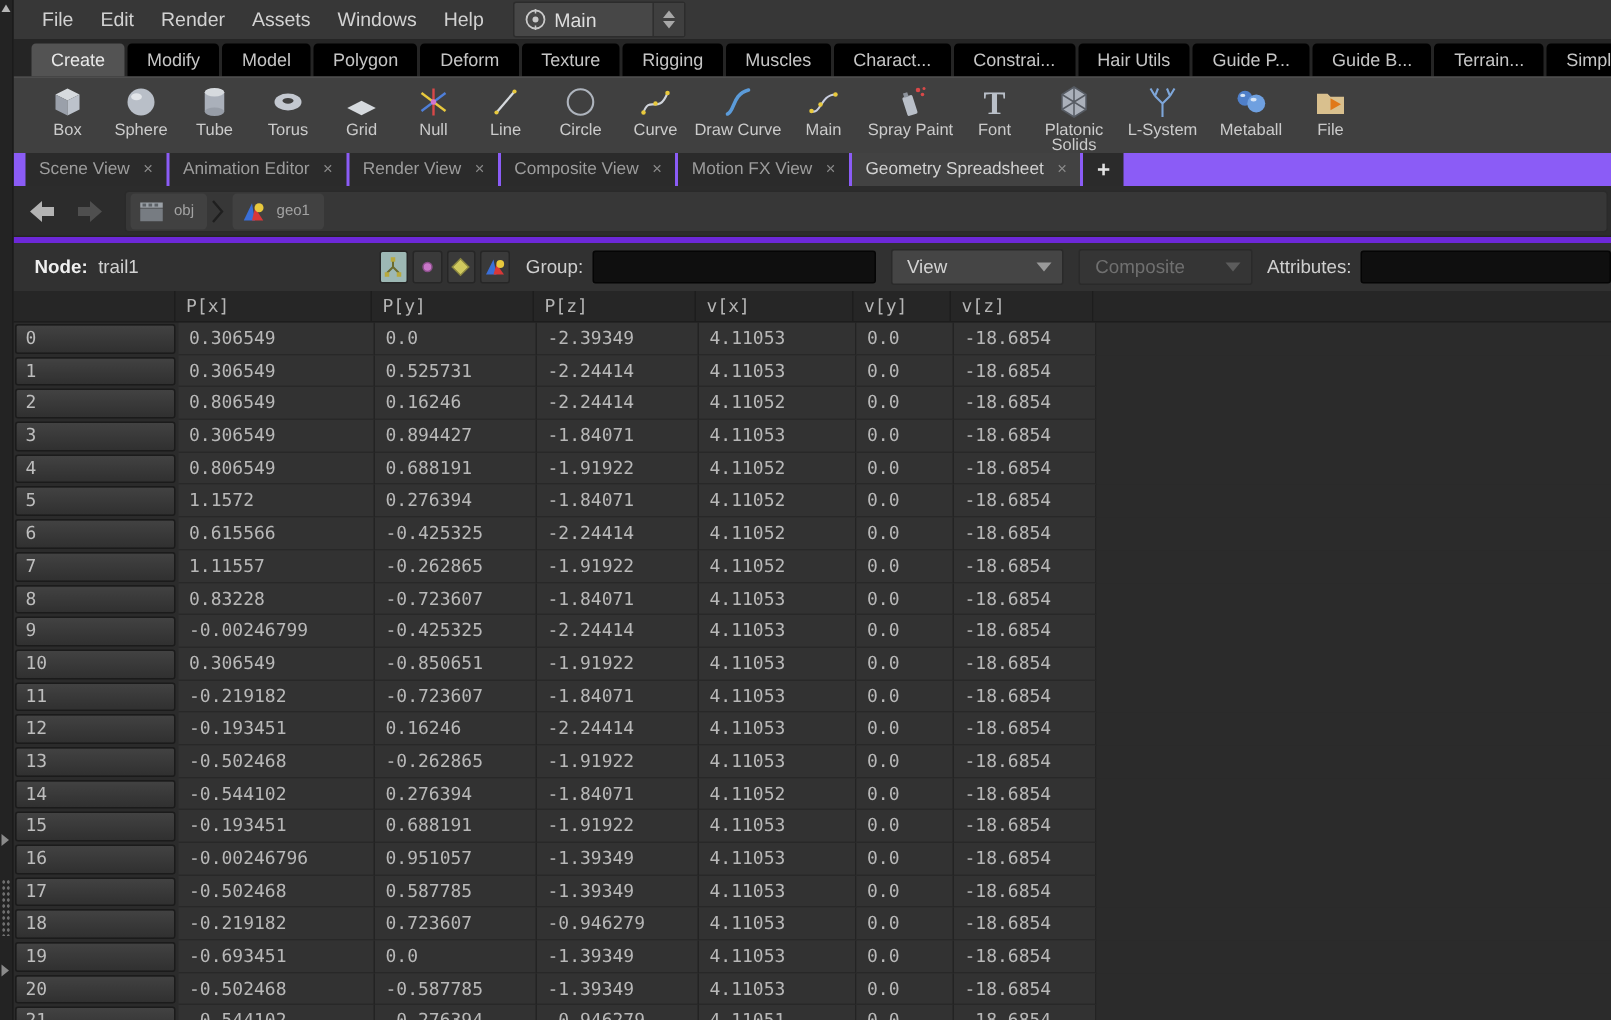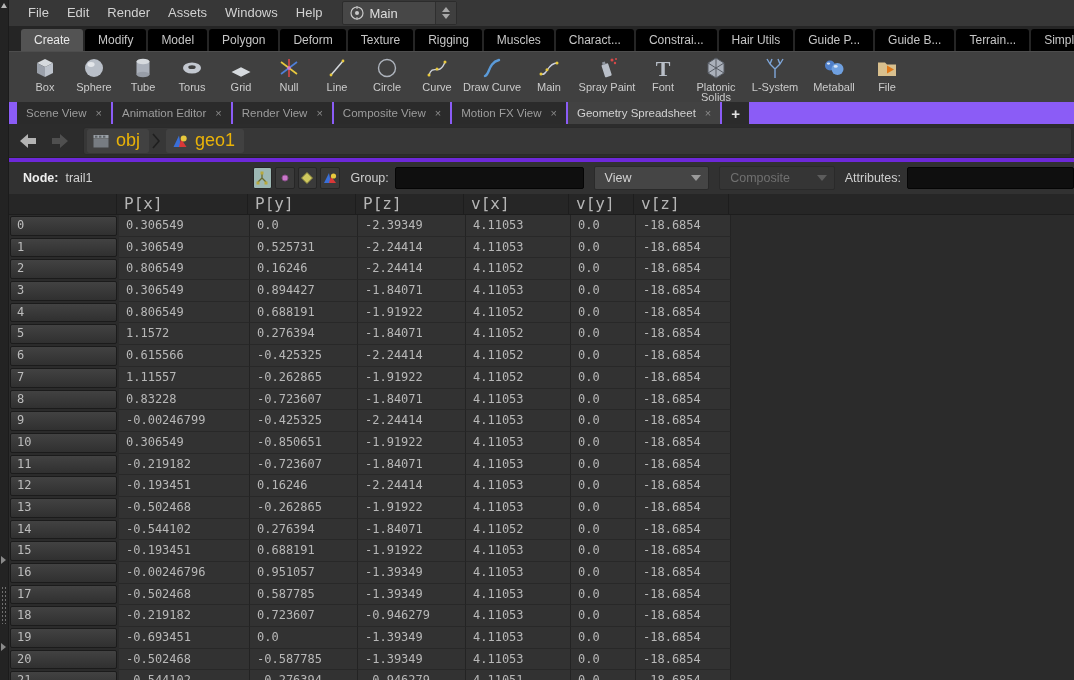--- a/index.html
+++ b/index.html
@@ -37,40 +37,40 @@
   
   .pane-tabs{height:22px;background:#8b5cf6;display:flex;align-items:stretch;flex:none;padding-left:8px;}
   .pane-tab{background:#2b2b2b;color:#9d9d9d;font-size:11.5px;display:flex;align-items:center;padding:0 9px;margin-right:2px;white-space:nowrap;}
   .pane-tab.active{background:#424242;color:#d2d2d2;}
   .pane-tab .x{margin-left:9px;font-size:11px;color:#8b8b8b;}
   .pane-plus{background:#2b2b2b;color:#e3e3e3;font-size:15px;font-weight:bold;display:flex;align-items:center;padding:0 9px;}
   
   .path-bar{height:33px;background:#2c2c2c;display:flex;align-items:center;flex:none;border-bottom:1px solid #242424;}
   .nav-btn{width:26px;height:22px;display:flex;align-items:center;justify-content:center;margin-left:6px;}
   .path-box{flex:1;height:26px;background:#373737;border:1px solid #2a2a2a;border-radius:3px;margin:0 2px 0 10px;display:flex;align-items:center;}
-  .path-chip{display:flex;align-items:center;height:24px;background:#414141;border-radius:3px;padding:0 9px 0 5px;margin-left:3px;color:#eab308;font-size:18px;}
+  .path-chip{display:flex;align-items:center;height:24px;background:#414141;border-radius:3px;padding:0 9px 0 5px;margin-left:3px;color:#a3a3a3;font-size:10px;}
   .path-chip .p-icon{width:18px;height:18px;margin-right:6px;display:inline-flex;}
   .crumb-sep{width:10px;height:18px;margin:0 2px;display:inline-flex;}
   
   .node-bar{height:32px;background:#313131;border-top:4px solid #6d28d9;display:flex;align-items:center;flex:none;font-size:12.5px;}
   .node-label{color:#efefef;font-weight:bold;margin-left:14px;}
   .node-name{color:#d2d2d2;margin-left:7px;}
   .icon-btn{width:22px;height:20px;border:1px solid #262626;border-radius:2px;background:#3a3a3a;display:flex;align-items:center;justify-content:center;margin-right:3px;}
   .icon-btn.hl{background:#9db8b4;}
   .grp-label{color:#cfcfcf;margin:0 6px 0 8px;}
   .dark-input{height:20px;background:#0f0f0f;border:1px solid #050505;border-radius:2px;color:#cfcfcf;font-size:12px;padding:0 5px;outline:none;}
   .view-btn{width:130px;height:22px;background:#454545;border:1px solid #2a2a2a;border-radius:2px;display:flex;align-items:center;color:#d2d2d2;margin-left:10px;padding-left:10px;}
   .view-btn .dd{margin-left:auto;margin-right:7px;width:0;height:0;border-left:5px solid transparent;border-right:5px solid transparent;border-top:6px solid #9a9a9a;}
   .view-btn.disabled{background:#353535;color:#707070;}
   .view-btn.disabled .dd{border-top-color:#5c5c5c;}
   .attr-label{color:#cfcfcf;margin:0 6px 0 10px;}
   
   .table-area{flex:1;display:flex;flex-direction:column;min-height:0;background:#2b2b2b;}
   .t-header{height:20px;display:flex;flex:none;background:#262626;border-bottom:1px solid #1d1d1d;}
-  .h-cell{color:#b5b5b5;font-family:"DejaVu Sans Mono",monospace;font-size:16px;line-height:20px;padding-left:7px;border-right:1px solid #1d1d1d;box-sizing:border-box;flex:none;}
+  .h-cell{color:#b5b5b5;font-family:"DejaVu Sans Mono",monospace;font-size:12px;line-height:20px;padding-left:7px;border-right:1px solid #1d1d1d;box-sizing:border-box;flex:none;}
   .h-fill{flex:1;background:#262626;}
   .t-body{flex:1;overflow:hidden;}
   .t-row{height:21.7px;display:flex;box-sizing:border-box;}
   .row-num{width:107px;flex:none;box-sizing:border-box;background:linear-gradient(180deg,#424242,#303030);
     border:1px solid #1b1b1b;border-radius:2px;margin:1px 2px 1px 1px;color:#bdbdbd;
     font-family:"DejaVu Sans Mono",monospace;font-size:12px;line-height:17px;padding-left:6px;}
   .cell{box-sizing:border-box;flex:none;background:#323232;border-right:1px solid #232323;border-bottom:1px solid #282828;
     color:#b8b8b8;font-family:"DejaVu Sans Mono",monospace;font-size:12px;line-height:20px;padding-left:7px;white-space:nowrap;overflow:hidden;}
   .row-fill{flex:1;background:#2b2b2b;}
   .cw0{width:131px}.cw1{width:108px}.cw2{width:108px}.cw3{width:105px}.cw4{width:65px}.cw5{width:95px}

